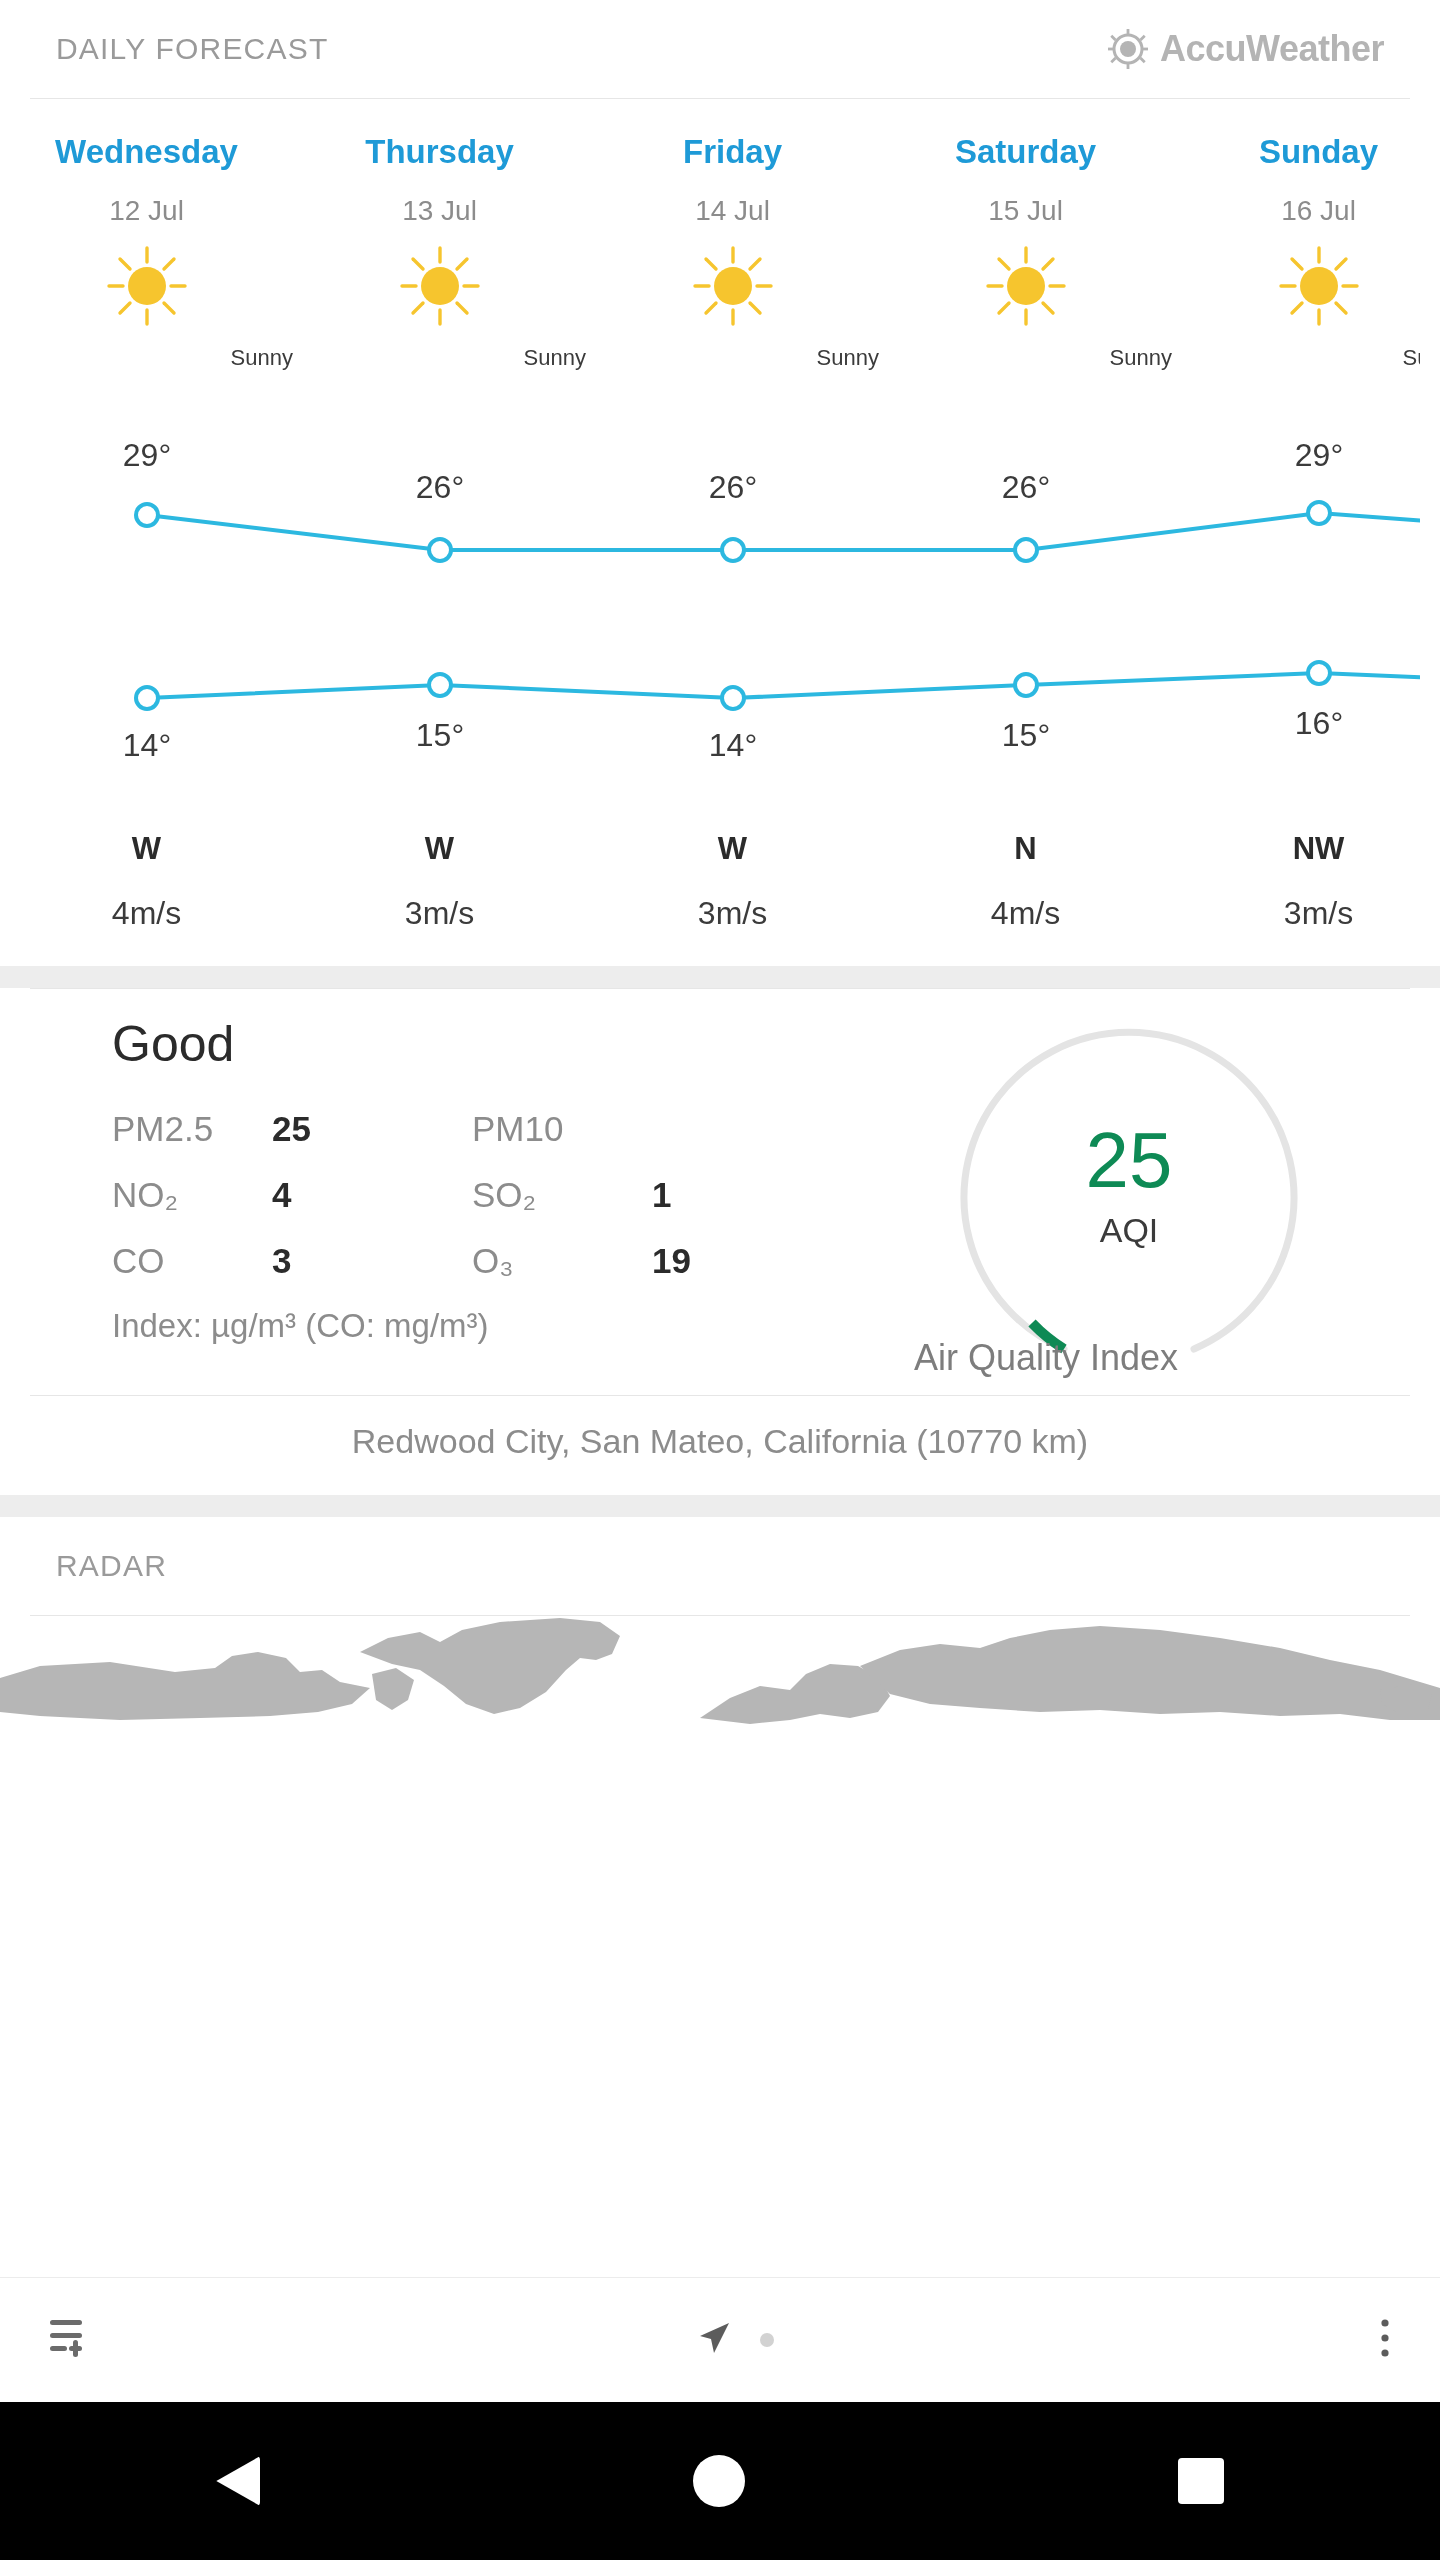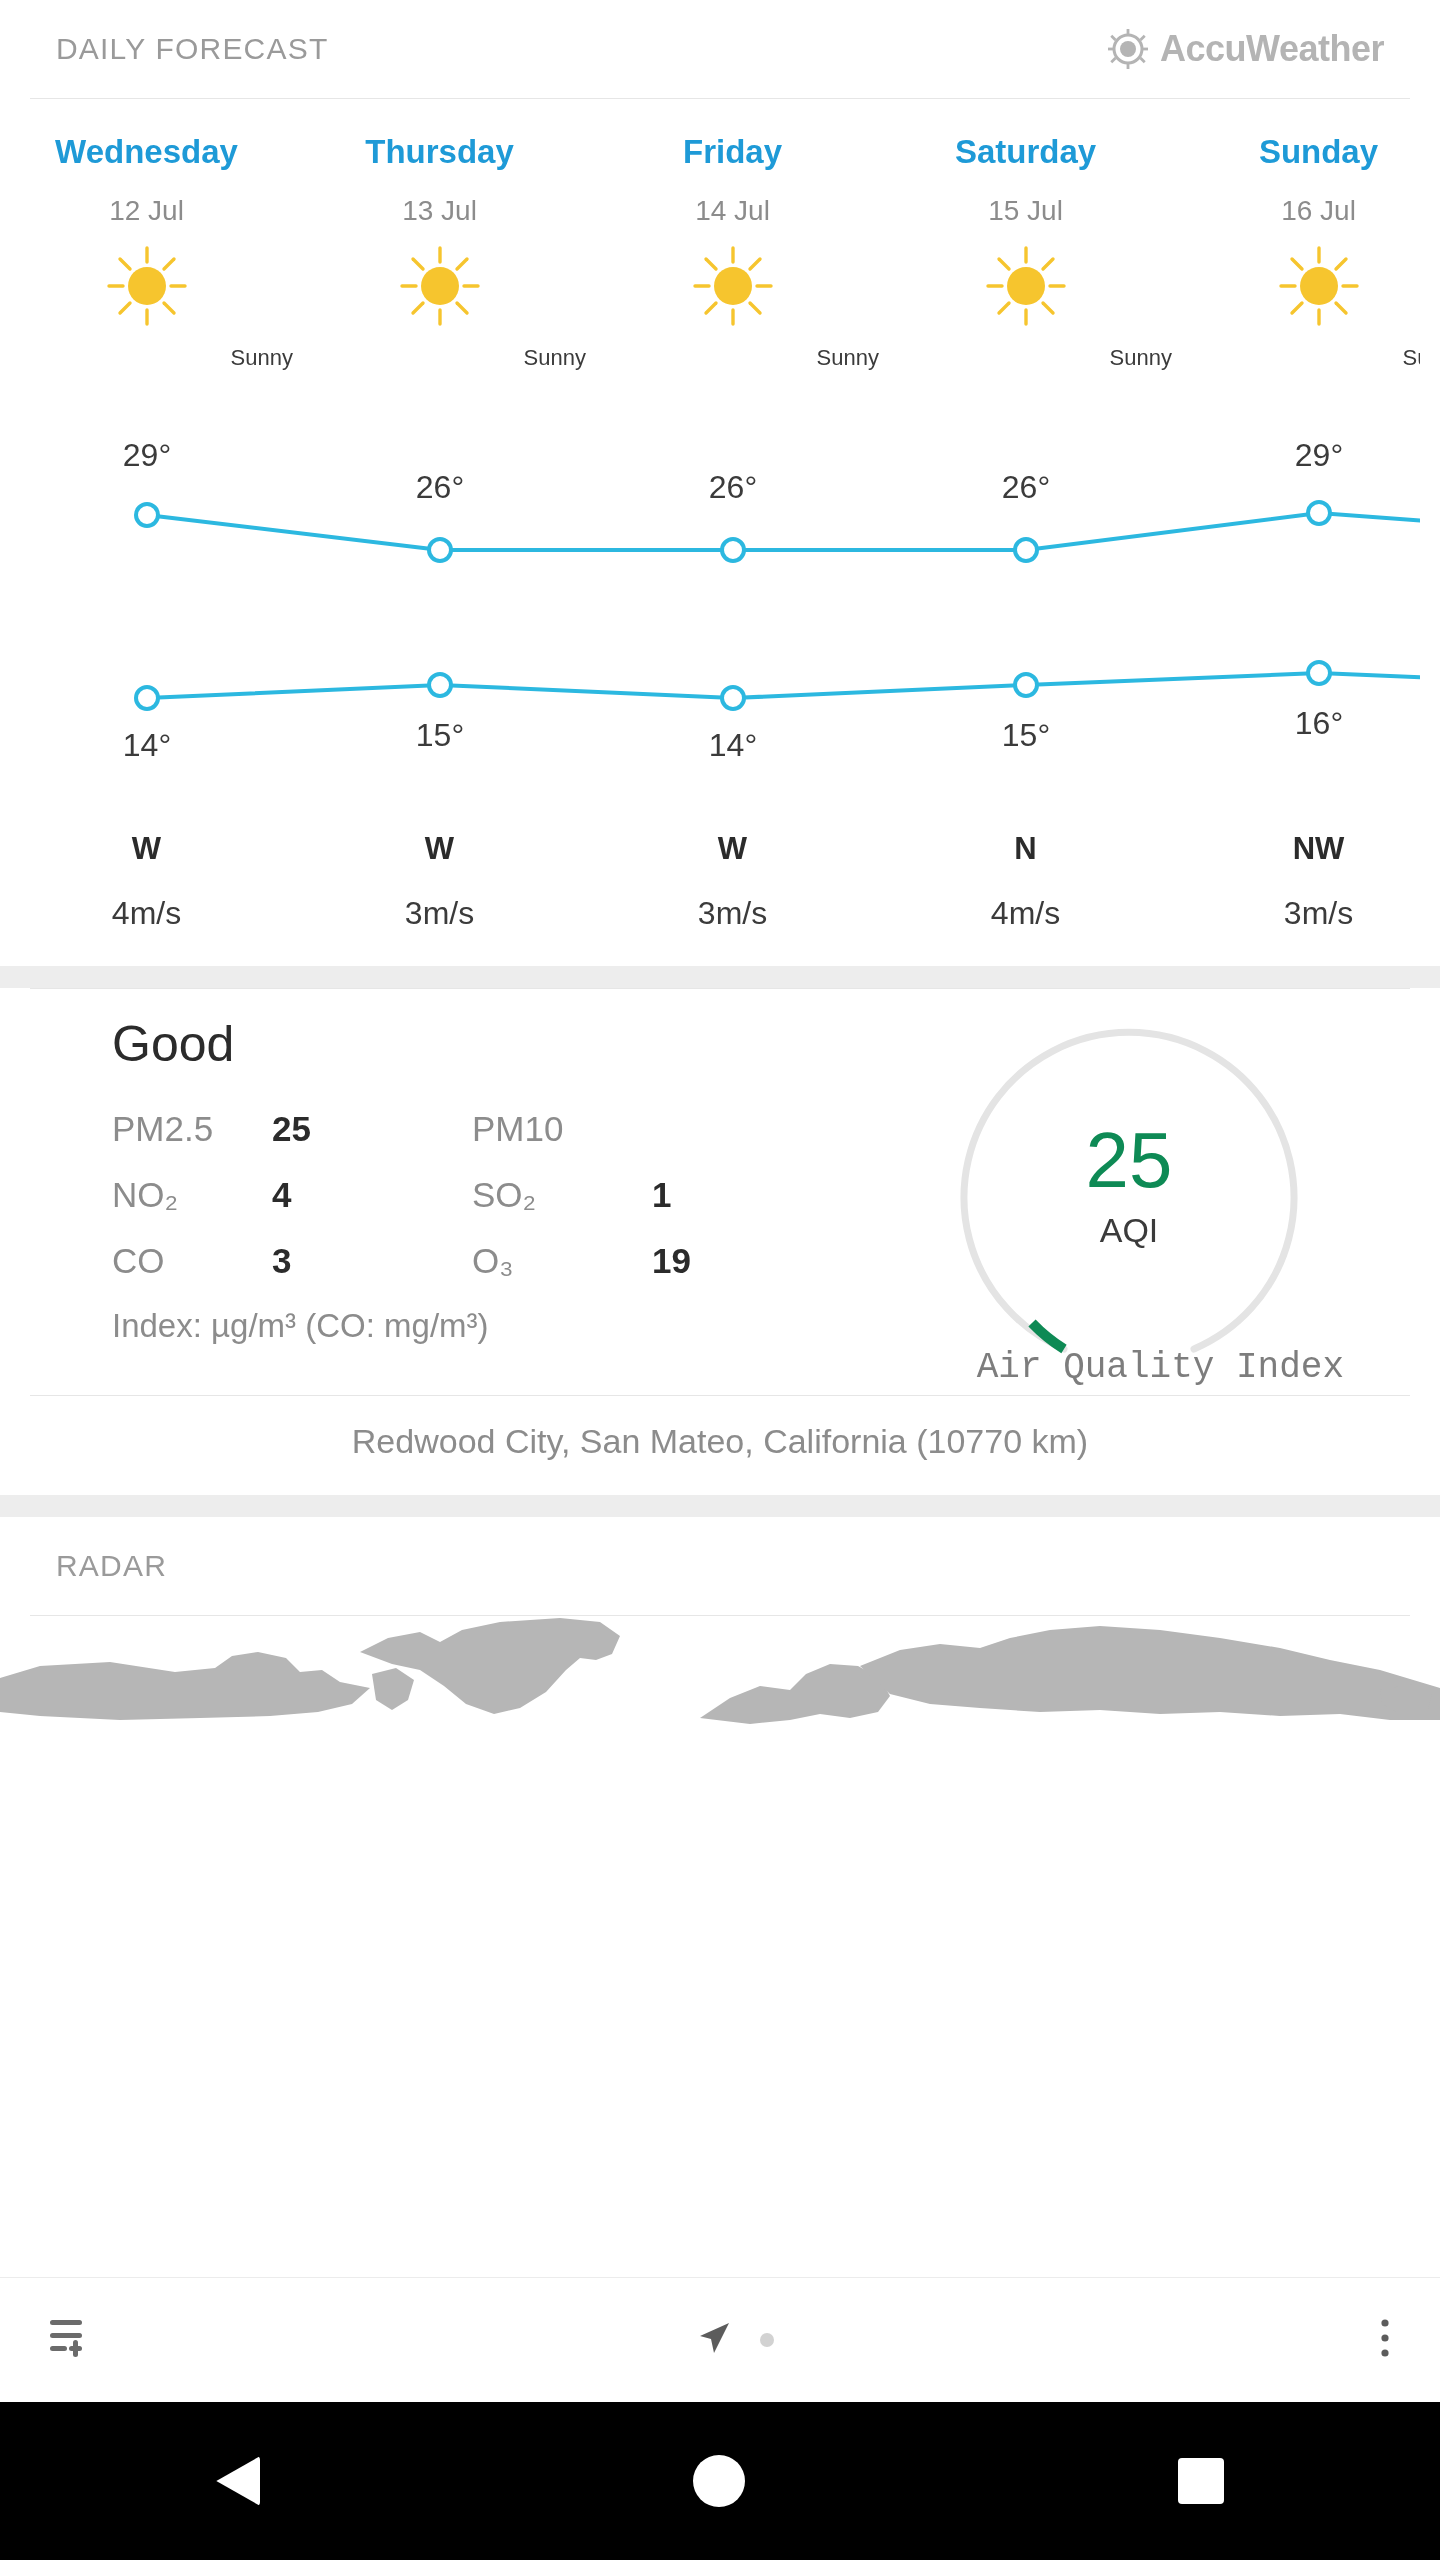--- a/index.html
+++ b/index.html
@@ -91,22 +91,22 @@
   .aq-val  { font-size:35px; color:#2b2b2b; font-weight:700; width:200px; }
   .aq-key2 { font-size:35px; color:#8c8c8c; width:180px; }
   .aq-val2 { font-size:35px; color:#2b2b2b; font-weight:700; }
   .aq-unit { font-size:33px; color:#8c8c8c; margin-top:8px; }
   .aq-right { flex:0 0 470px; position:relative; height:370px; }
   .gauge { position:absolute; left:40px; top:6px; width:350px; height:350px; }
   .gauge-num { position:absolute; left:0; top:100px; width:350px; text-align:center;
       font-size:78px; color:#0e8a55; line-height:78px; }
   .gauge-aqi { position:absolute; left:0; top:190px; width:350px; text-align:center;
       font-size:34px; color:#3b3b3b; }
-  .gauge-cap { position:absolute; left:-40px; top:326px; width:430px; text-align:right;
-      font-size:36px; color:#7d7d7d;font-family:Liberation Mono, monospace; }
+  .gauge-cap { position:absolute; left:-40px; top:316px; width:430px; text-align:left;
+      font-size:36px; color:#7d7d7d; }
   .aq-loc { text-align:center; font-size:34px; color:#8c8c8c; padding:26px 0 34px 0; }
 
   
   .radar-map { position:relative; width:1440px; height:150px; overflow:hidden; background:#fff;}
   .radar-map svg { position:absolute; left:0; top:-8px; }
 
   
   .appbar { position:absolute; left:0; bottom:158px; width:1440px; height:125px;
             background:#fff; border-top:1px solid #ececec;
             display:flex; align-items:center; justify-content:space-between;

